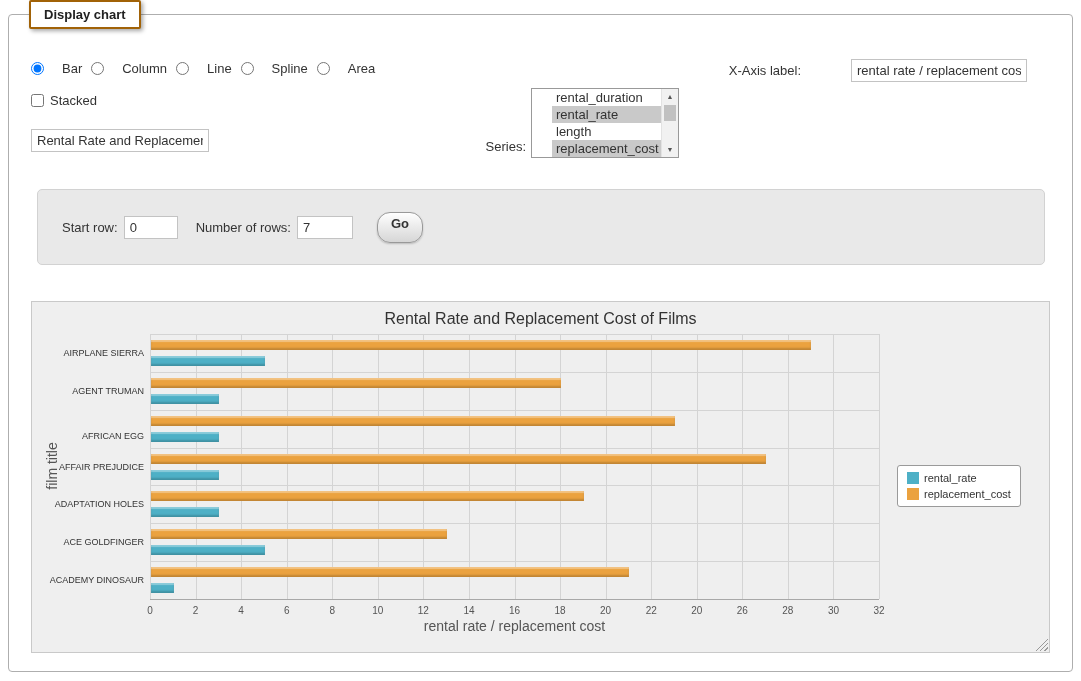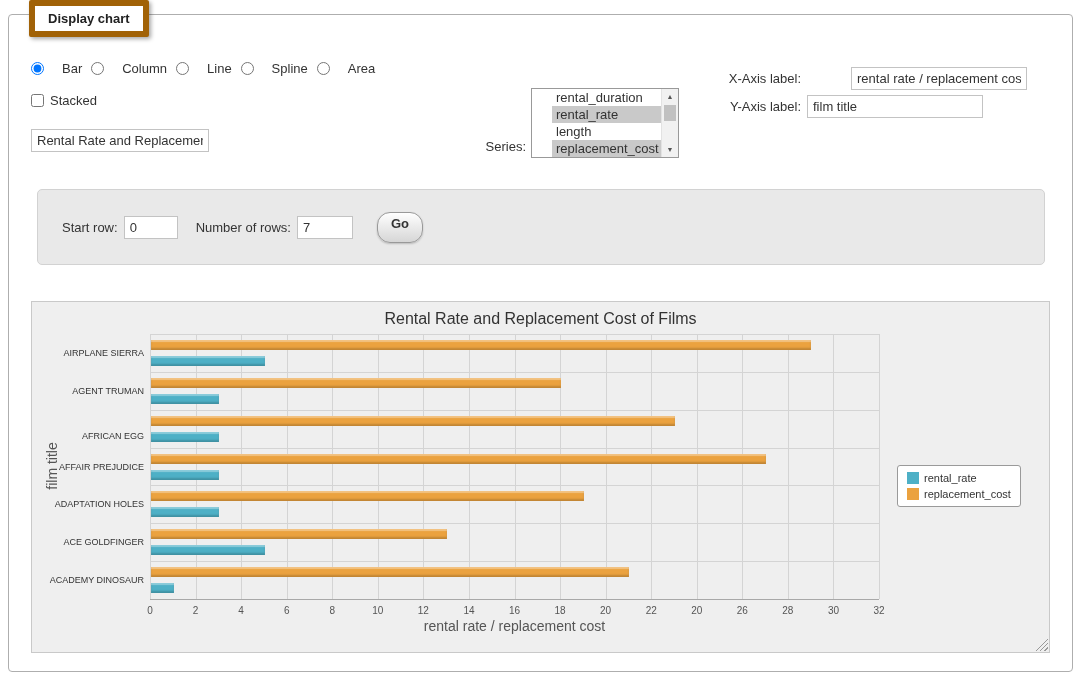--- a/index.html
+++ b/index.html
@@ -1,18 +1,18 @@
 <!DOCTYPE html>
 <html><head>
 <meta charset="utf-8">
 <style>
   *{box-sizing:border-box;}
   html,body{margin:0;padding:0;background:#fff;font-family:"Liberation Sans","DejaVu Sans",sans-serif;font-size:13px;color:#333;}
   .panel{position:relative;margin:14px 8px 0 8px;border:1px solid #aeaeae;border-radius:4px;height:658px;background:#fff;}
-  .panel-legend{position:absolute;top:-15px;left:20px;background:#fff;border:6px solid #a16207;border-radius:2px;padding:5px 13px;font-weight:bold;font-size:13px;color:#222;box-shadow:2px 2px 4px rgba(0,0,0,.35);}
+  .panel-legend{position:absolute;top:-15px;left:20px;background:#fff;border:2px solid #a16207;border-radius:2px;padding:5px 13px;font-weight:bold;font-size:13px;color:#222;box-shadow:2px 2px 4px rgba(0,0,0,.35);}
 
   .radio-row{position:absolute;left:22px;top:46px;display:flex;align-items:center;}
   .radio-opt{display:flex;align-items:center;margin-right:9px;gap:16px;cursor:default;}
   input[type=radio],input[type=checkbox]{margin:0 2px 0 0;}
   .stacked-row{position:absolute;left:22px;top:78px;display:flex;align-items:center;gap:4px;}
   input[type=text]{border:1px solid #c3c3c3;font:13px "Liberation Sans","DejaVu Sans",sans-serif;color:#333;padding:2px 5px;background:#fff;outline:none;}
   .title-input{position:absolute;left:22px;top:114px;width:178px;height:23px;}
 
   .field-label{display:inline-block;text-align:right;color:#333;}
   .xaxis-row{position:absolute;left:427px;top:45px;display:flex;align-items:center;}
@@ -25,21 +25,21 @@
   .listbox{width:148px;height:70px;background:#fff;border:1px solid #999;display:flex;overflow:hidden;}
   .lb-options{flex:1;overflow:hidden;margin-left:20px;}
   .lb-option{height:17px;line-height:17px;padding:0 4px;font-size:13px;white-space:nowrap;overflow:hidden;cursor:default;}
   .lb-option.selected{background:#c9c9c9;}
   .lb-scrollbar{width:17px;background:#f1f1f1;border-left:1px solid #e2e2e2;display:flex;flex-direction:column;align-items:center;}
   .sb-btn{height:15px;width:100%;font-size:7px;color:#555;display:flex;align-items:center;justify-content:center;cursor:default;}
   .sb-track{flex:1;width:100%;position:relative;}
   .sb-thumb{position:absolute;top:1px;left:2px;right:2px;height:16px;background:#c1c1c1;}
 
   .xlabel-row,.ylabel-row{position:absolute;left:700px;display:flex;align-items:center;}
-  .xlabel-row{top:52px;gap:44px;}
+  .xlabel-row{top:44px;gap:44px;}
   .ylabel-row{top:80px;}
   .xlabel-row .field-label,.ylabel-row .field-label{width:92px;margin-right:6px;}
   .xlabel-row input,.ylabel-row input{width:176px;height:23px;}
 
   .row-panel{position:absolute;left:28px;top:174px;width:1008px;height:76px;background:#e9e9e9;border:1px solid #d2d2d2;border-radius:5px;display:flex;align-items:center;padding-left:24px;}
   .row-panel input{height:23px;}
   .start-row-input{width:54px;margin:0 18px 0 6px;}
   .num-rows-input{width:56px;margin-left:6px;}
   .go-btn{margin-left:24px;padding:3px 13px 11px 13px;border:1px solid #999;border-radius:13px;background:linear-gradient(#fefefe,#d6d6d6);font:bold 13px "Liberation Sans","DejaVu Sans",sans-serif;color:#333;box-shadow:0 1px 2px rgba(0,0,0,.2);cursor:pointer;}
 
@@ -112,24 +112,20 @@
         <div class="sb-btn">▼</div>
       </div>
     </div>
   </div>
 
   <div class="xlabel-row">
     <span class="field-label">X-Axis label:</span>
     <input type="text" value="rental rate / replacement cost" style="">
   </div>
 
-  <div class="ylabel-row">
-    <span class="field-label">Y-Axis label:</span>
-    <input type="text" value="film title" style="">
-  </div>
 
   <div class="row-panel">
     <span>Start row:</span>
     <input type="text" class="start-row-input" value="0" style="">
     <span>Number of rows:</span>
     <input type="text" class="num-rows-input" value="7" style="">
     <button class="go-btn">Go</button>
   </div>
 
   <div class="chart" id="chart">

